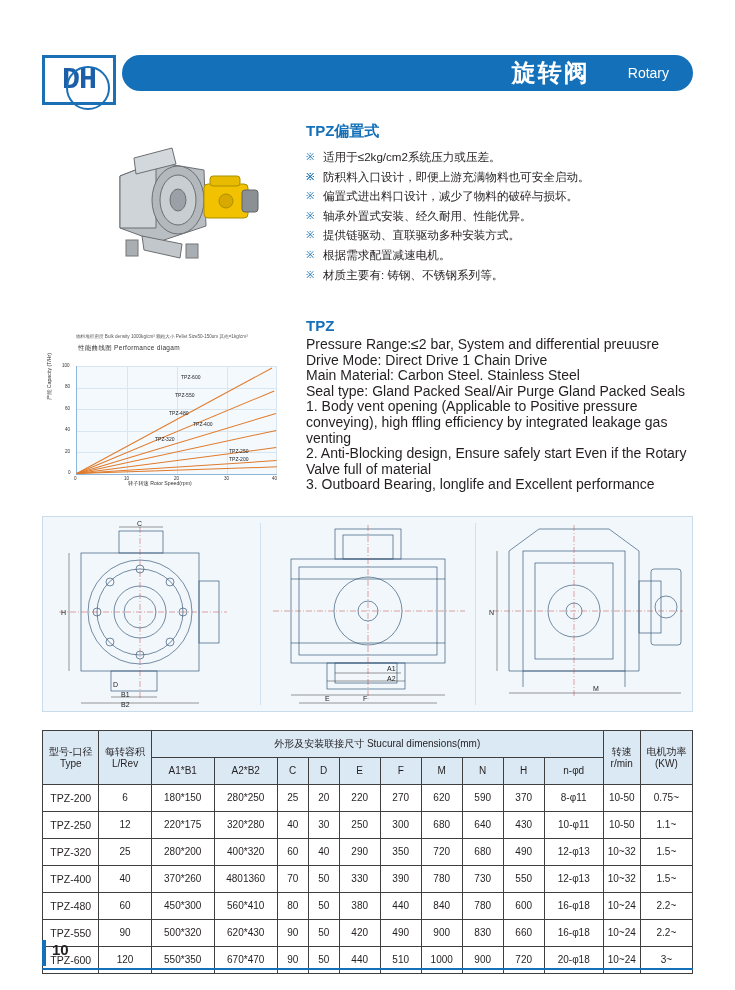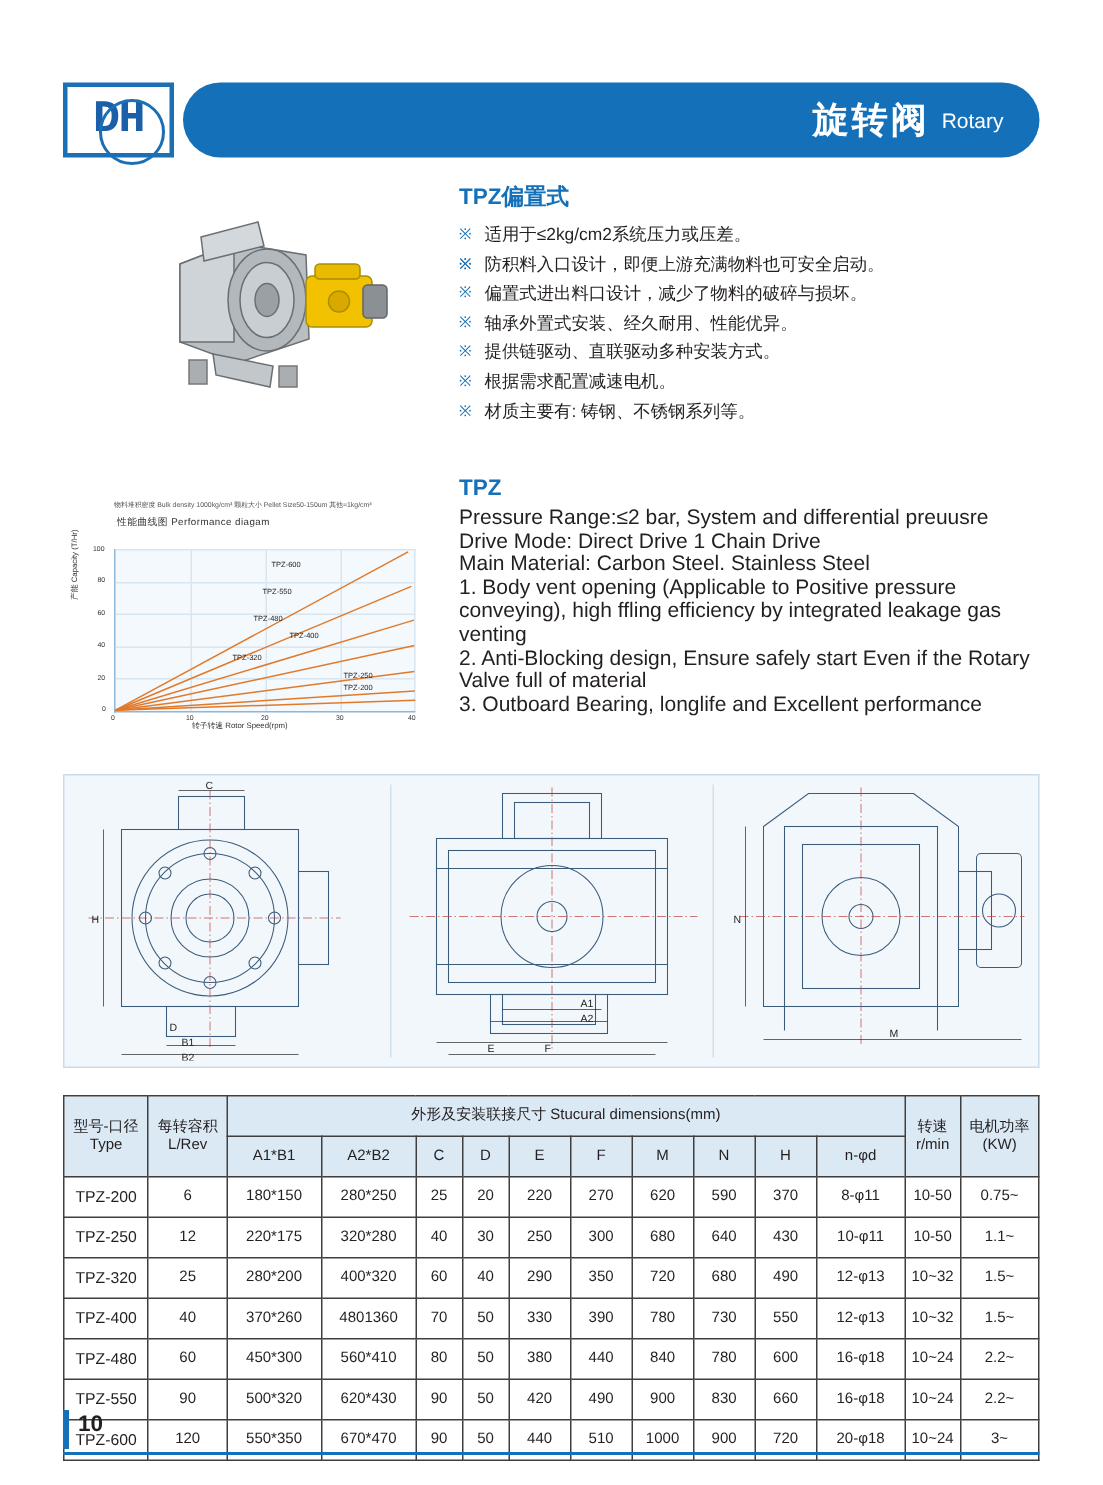--- a/index.html
+++ b/index.html
@@ -43,28 +43,29 @@
     position: absolute;
     left: 4px; top: 3px;
     width: 44px; height: 44px;
     border: 2px solid #1a6fb5;
     border-radius: 50%;
     box-sizing: border-box;
   }
   .header-bar {
     position: absolute;
     left: 122px; top: 55px;
-    width: 571px; height: 50px;
+    width: 571px; height: 36px;
     background: #1470b8;
     border-radius: 25px;
     display: flex;
     align-items: center;
     justify-content: flex-end;
     padding-right: 24px;
     box-sizing: border-box;
+    gap: 30px;
   }
   .header-cn {
     color: #ffffff;
     font-size: 24px;
     font-weight: bold;
     letter-spacing: 2px;
   }
   .header-en {
     color: #ffffff;
     font-size: 14px;
@@ -303,20 +304,21 @@
     <div class="bullet"><span class="mark">※</span><span>根据需求配置减速电机。</span></div>
     <div class="bullet"><span class="mark">※</span><span>材质主要有: 铸钢、不锈钢系列等。</span></div>
   </div>
 
   <div class="title-cn2">TPZ</div>
 
   <div class="eng-block">
     <div>Pressure Range:≤2 bar, System and differential preuusre</div>
     <div>Drive Mode: Direct Drive 1 Chain Drive</div>
     <div>Main Material: Carbon Steel. Stainless Steel</div>
+    <div>Seal type: Gland Packed Seal/Air Purge Gland Packed Seals</div>
     <div>1. Body vent opening (Applicable to Positive pressure conveying), high ffling efficiency by integrated leakage gas venting</div>
     <div>2. Anti-Blocking design, Ensure safely start Even if the Rotary Valve full of material</div>
     <div>3. Outboard Bearing, longlife and Excellent performance</div>
   </div>
 
   <div class="perf">
     <div class="perf-sub1">物料堆积密度 Bulk density 1000kg/cm³  颗粒大小 Pellet Size50-150um 其他=1kg/cm³</div>
     <div class="perf-title">性能曲线图 Performance diagam</div>
     <div class="perf-box">
       <div class="grid-v" style="left:50px;top:0;width:1px;height:108px;"></div>

